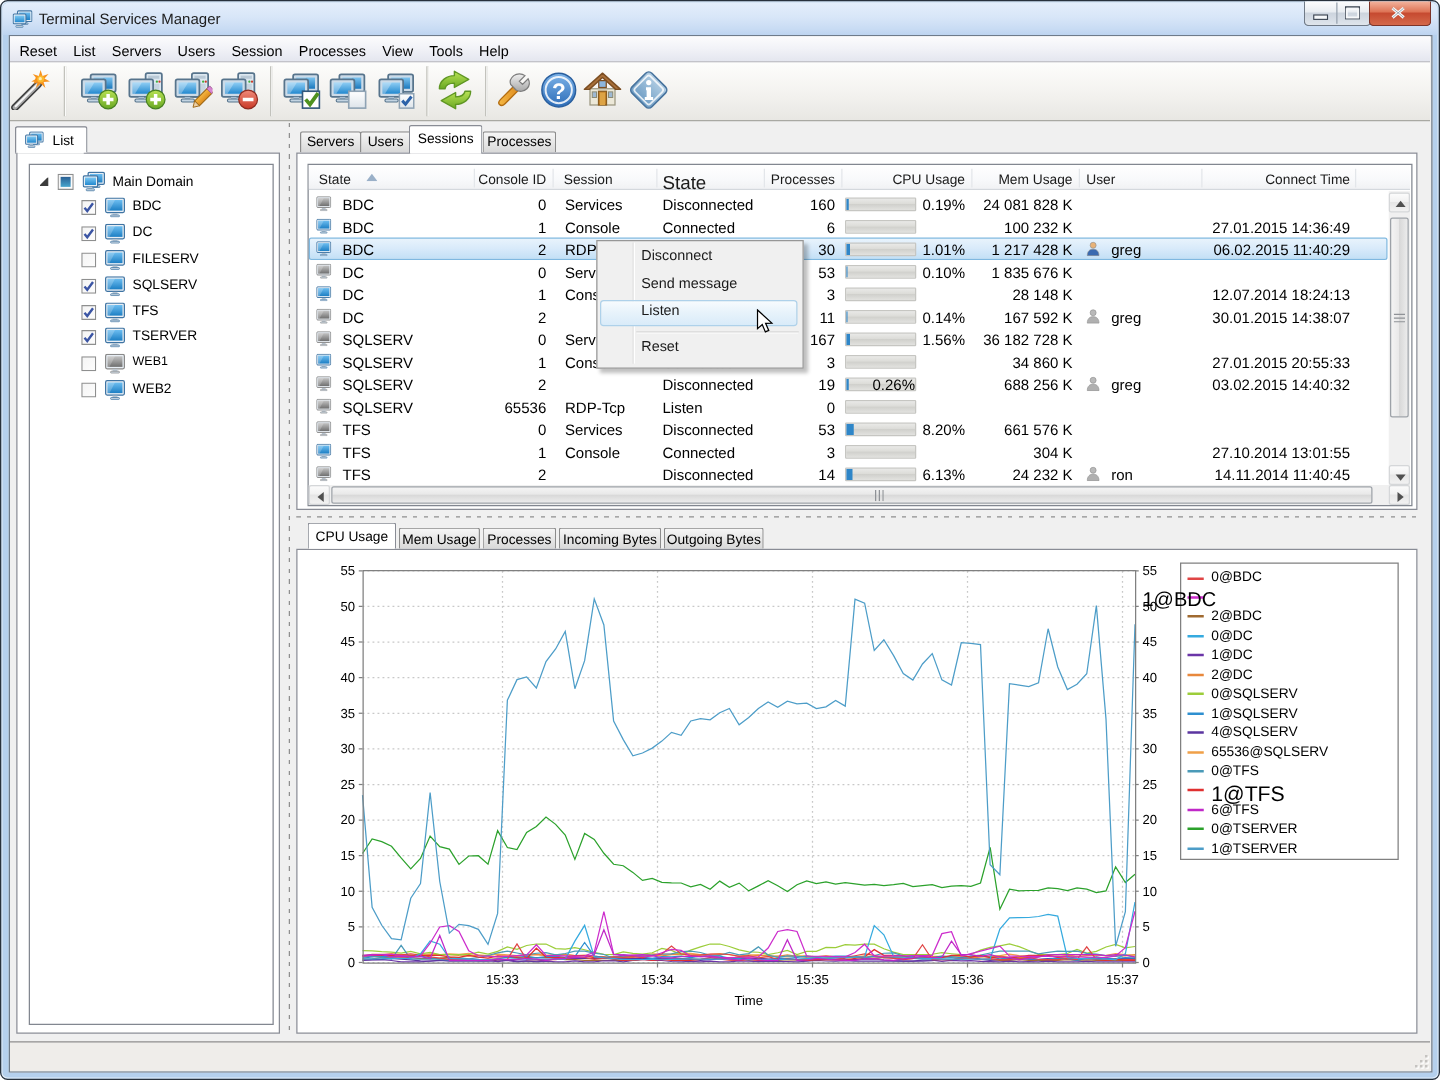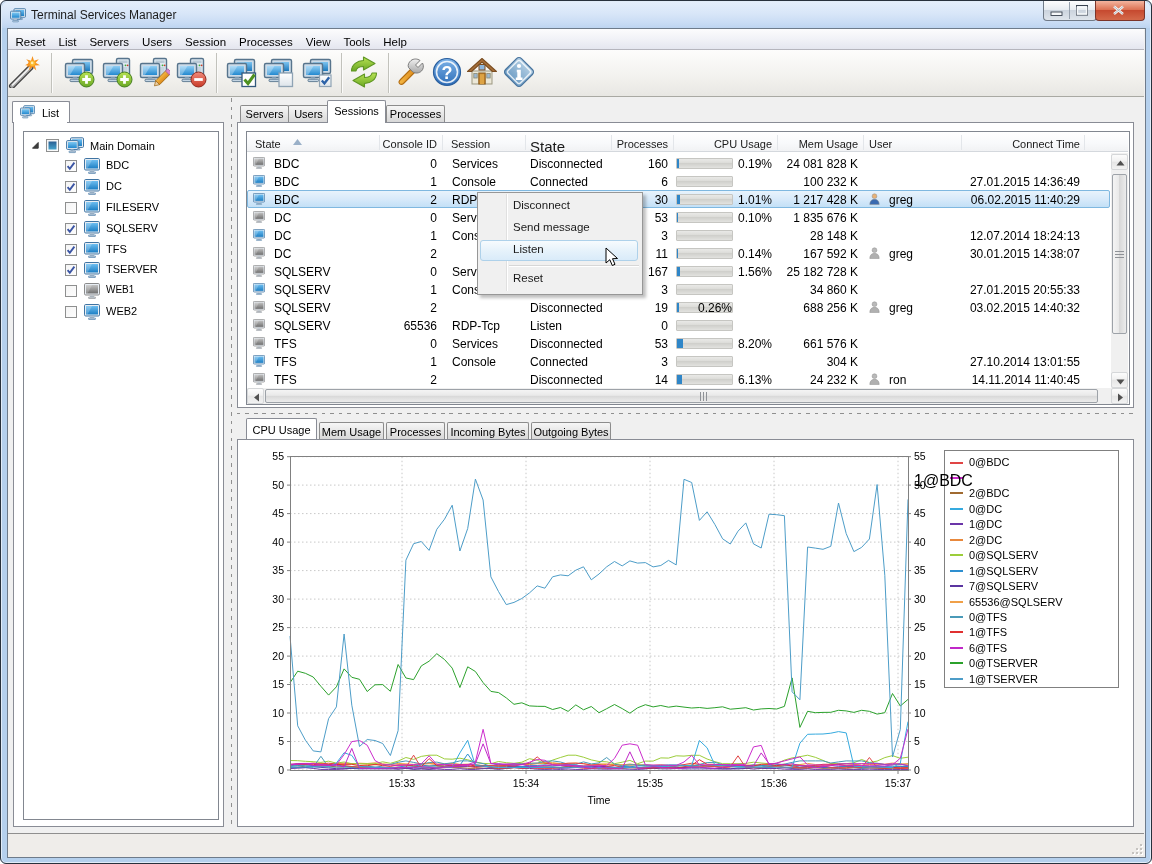--- a/index.html
+++ b/index.html
@@ -561,21 +561,21 @@
 </svg>
 <div class="c" style="left:274px;top:265px">SQLSERV</div>
 <div class="c r" style="left:377px;width:60px;top:265px">0</div>
 <div class="c" style="left:452px;top:265px">Services</div>
 <div class="c" style="left:530px;top:265px">Disconnected</div>
 <div class="c r" style="left:608px;width:60px;top:265px">167</div>
 <div style="position:absolute;left:676px;top:265.5px;width:57px;height:11px;background:linear-gradient(180deg,#e9e9e7,#dcdcd8 45%,#d0d0cc 50%,#e2e2df);border:1px solid #c6c6c2;box-sizing:border-box;border-radius:1px;overflow:hidden">
     <div style="position:absolute;left:0;top:0;width:3px;height:100%;background:#2f86c8"></div>
   </div>
 <div class="c r" style="left:722px;width:50px;top:265px">1.56%</div>
-<div class="c r" style="left:748px;width:110px;top:265px">25 182 728 K</div>
+<div class="c r" style="left:748px;width:110px;top:265px">36 182 728 K</div>
 <svg style="position:absolute;left:253px;top:283px" width="12" height="12" viewBox="0 0 16 16" opacity="1.0">
 <rect x="0.5" y="0.5" width="15" height="11.5" rx="1.2" fill="#e8eef4" stroke="#3f74a3" stroke-width="1"></rect>
 <rect x="2" y="2" width="12" height="8.5" fill="url(#g_blue)"></rect>
 <path d="M2 2 L8 2 L3.5 10.5 L2 10.5 Z" fill="#ffffff" opacity="0.22"></path>
 <rect x="6" y="12.5" width="4" height="1.8" fill="#b9c6d2"></rect>
 <rect x="4.5" y="14" width="7" height="1.5" rx="0.5" fill="#cdd8e2" stroke="#3f74a3" stroke-width="0.6"></rect>
 </svg>
 <div class="c" style="left:274px;top:283px">SQLSERV</div>
 <div class="c r" style="left:377px;width:60px;top:283px">1</div>
 <div class="c" style="left:452px;top:283px">Console</div>
@@ -816,27 +816,27 @@
 <div style="position:absolute;left:969px;top:503px;font-size:11px">0@DC</div>
 <div style="position:absolute;left:950px;top:523px;width:13px;height:2px;background:#6b35a8"></div>
 <div style="position:absolute;left:969px;top:518px;font-size:11px">1@DC</div>
 <div style="position:absolute;left:950px;top:539px;width:13px;height:2px;background:#e8883c"></div>
 <div style="position:absolute;left:969px;top:534px;font-size:11px">2@DC</div>
 <div style="position:absolute;left:950px;top:554px;width:13px;height:2px;background:#9ccd3a"></div>
 <div style="position:absolute;left:969px;top:549px;font-size:11px">0@SQLSERV</div>
 <div style="position:absolute;left:950px;top:570px;width:13px;height:2px;background:#2e8fd0"></div>
 <div style="position:absolute;left:969px;top:565px;font-size:11px">1@SQLSERV</div>
 <div style="position:absolute;left:950px;top:585px;width:13px;height:2px;background:#5b35a0"></div>
-<div style="position:absolute;left:969px;top:580px;font-size:11px">7@SQLSERV</div>
+<div style="position:absolute;left:969px;top:580px;font-size:11px">4@SQLSERV</div>
 <div style="position:absolute;left:950px;top:601px;width:13px;height:2px;background:#f0a048"></div>
 <div style="position:absolute;left:969px;top:596px;font-size:11px">65536@SQLSERV</div>
 <div style="position:absolute;left:950px;top:616px;width:13px;height:2px;background:#4a9ab8"></div>
 <div style="position:absolute;left:969px;top:611px;font-size:11px">0@TFS</div>
 <div style="position:absolute;left:950px;top:631px;width:13px;height:2px;background:#e03030"></div>
-<div style="position:absolute;left:969px;top:626px;font-size:11px">1@TFS</div>
+<div style="position:absolute;left:969px;top:626px;font-size:17px">1@TFS</div>
 <div style="position:absolute;left:950px;top:647px;width:13px;height:2px;background:#c028c8"></div>
 <div style="position:absolute;left:969px;top:642px;font-size:11px">6@TFS</div>
 <div style="position:absolute;left:950px;top:662px;width:13px;height:2px;background:#2ba12b"></div>
 <div style="position:absolute;left:969px;top:657px;font-size:11px">0@TSERVER</div>
 <div style="position:absolute;left:950px;top:678px;width:13px;height:2px;background:#4d9dc8"></div>
 <div style="position:absolute;left:969px;top:673px;font-size:11px">1@TSERVER</div>
 <div style="position:absolute;left:477px;top:192px;width:164px;height:101px;background:#f0f0f0;border:1px solid #979797;box-shadow:3px 3px 3px rgba(0,0,0,0.25)"></div>
 <div style="position:absolute;left:506px;top:194px;width:1px;height:97px;background:#e0e0e0;border-right:1px solid #fff"></div>
 <div style="position:absolute;left:480px;top:240px;width:158px;height:21px;background:linear-gradient(180deg,#f7fbfe,#e8f3fb 45%,#d9ebf9);border:1px solid #aed1ea;border-radius:3px;box-sizing:border-box"></div>
 <div style="position:absolute;left:513px;top:199px;font-size:11.5px;color:#1a1a1a">Disconnect</div>

